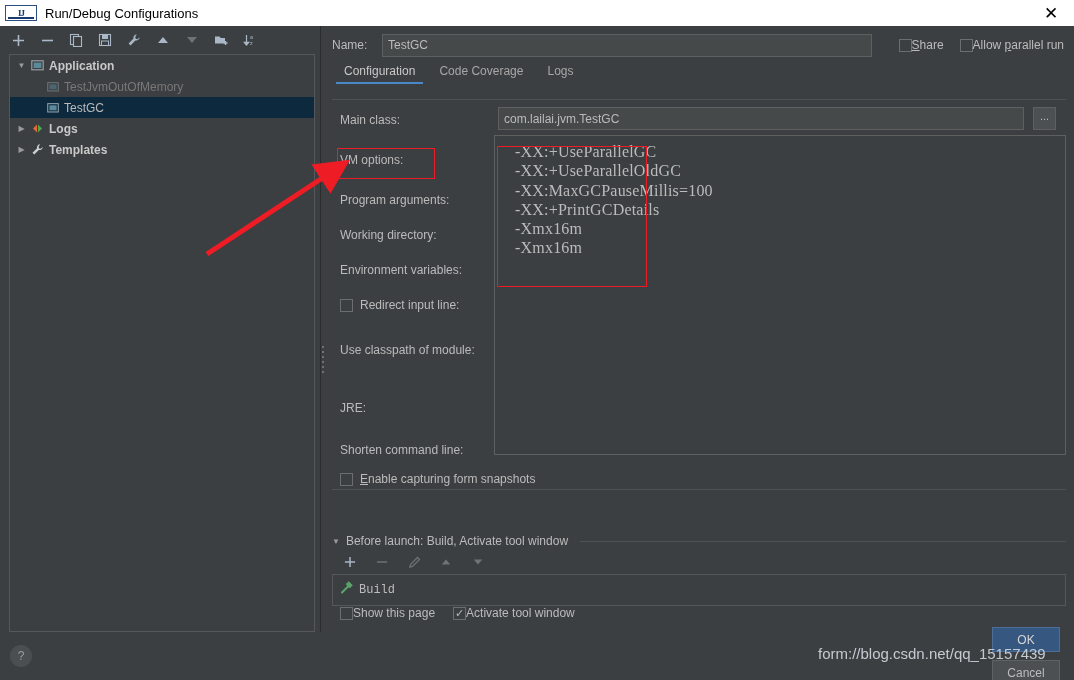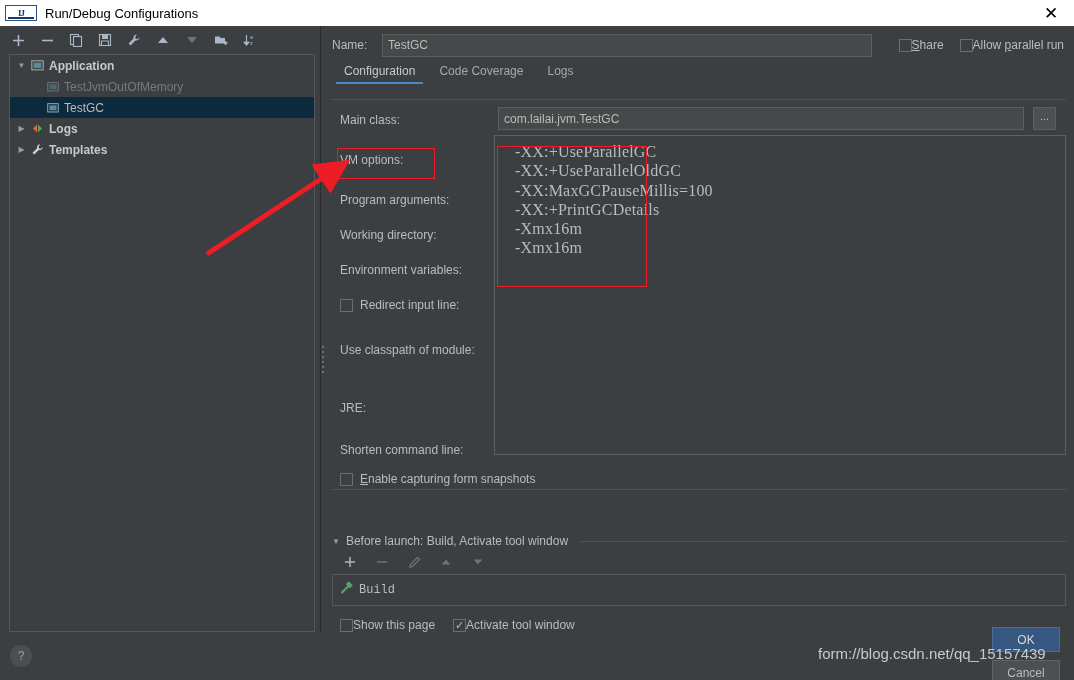--- a/index.html
+++ b/index.html
@@ -367,21 +367,21 @@
     background: #3c3f41;
     height: 32px;
     display: flex;
     align-items: center;
     padding-left: 6px;
     gap: 6px;
     font-family: Liberation Mono, monospace;
   }
   .bl-item-label { font-size: 12px; color: #bbbbbb; }
   .bl-checks {
-    display: flex; align-items: flex-end; gap: 18px;
+    display: flex; align-items: flex-start; gap: 18px;
     height: 26px;
     padding-left: 8px;
   }
 
   
   .bottom-bar {
     height: 48px;
     flex: 0 0 48px;
     display: flex;
     align-items: center;

